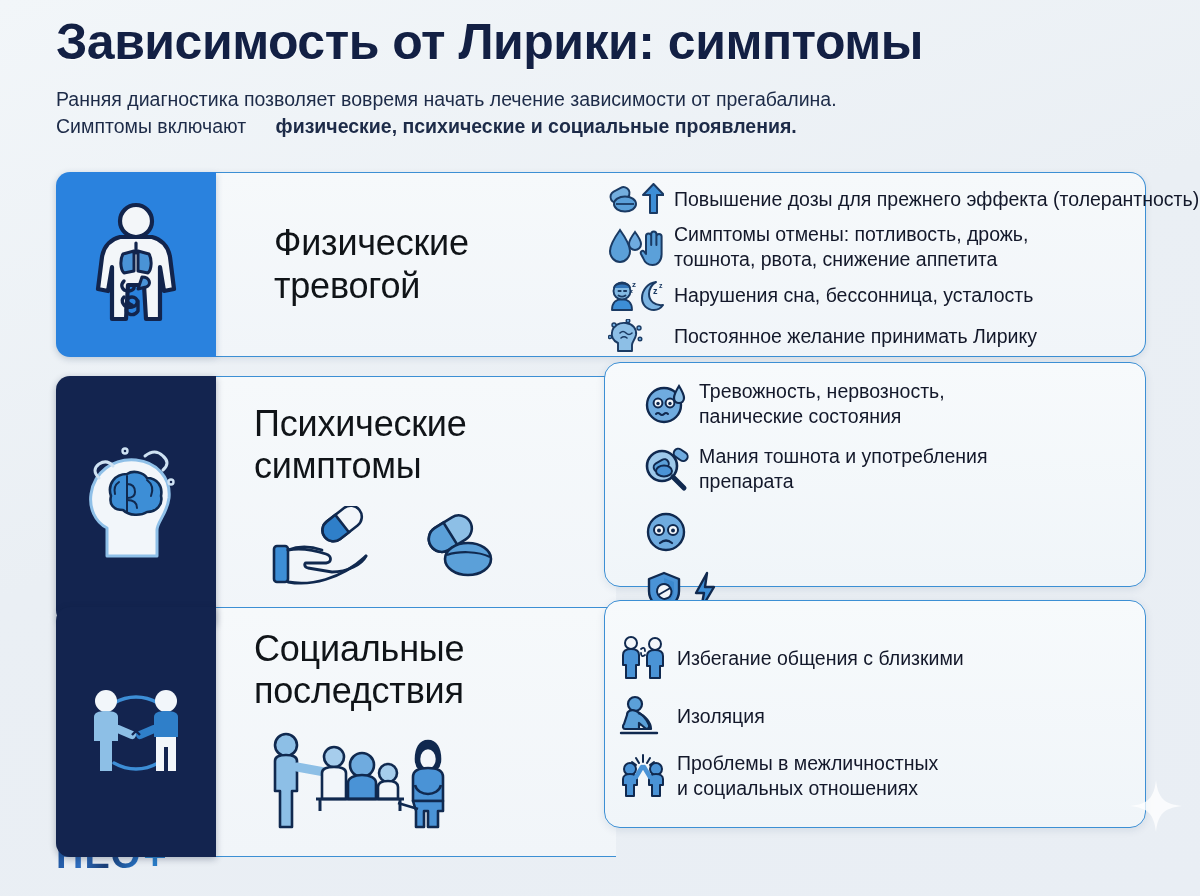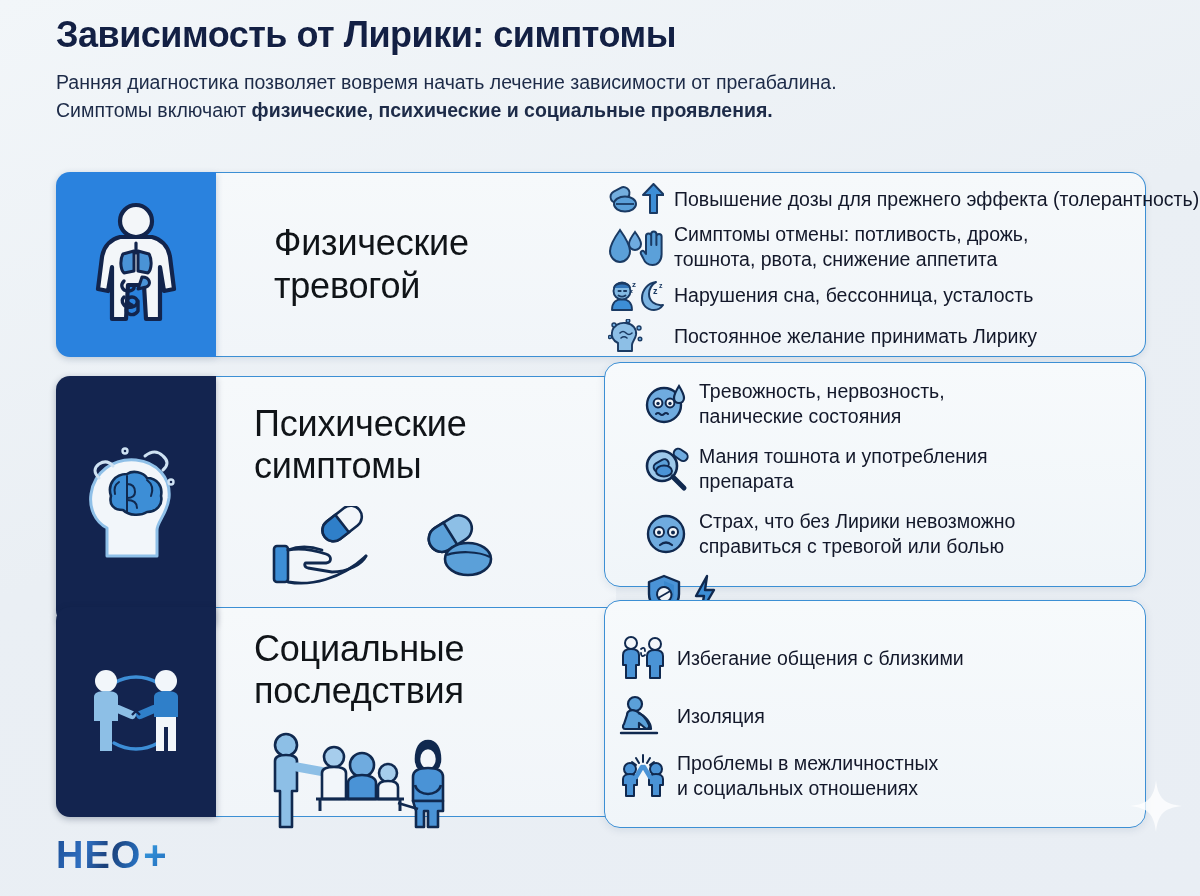--- a/index.html
+++ b/index.html
@@ -16,36 +16,36 @@
     color: #12203f;
     position: relative;
   }
 
   .page { position: relative; width: 1200px; height: 896px; }
 
   
   .header { padding: 14px 56px 0 56px; }
 
   .title {
-    font-size: 36px;
+    font-size: 50px;
     font-weight: 700;
     letter-spacing: -0.5px;
     color: #132044;
     line-height: 1.15;
     text-shadow: 0 1px 0 rgba(255,255,255,.8);
   }
 
   .subtitle {
     margin-top: 14px;
     font-size: 19.5px;
     line-height: 1.42;
     color: #1d2b48;
     max-width: 1100px;
   }
-  .subtitle b { font-weight: 700; }
+  .subtitle b { font-weight: 700; margin-left: 24px; }
 
   
   .card {
     position: absolute;
     display: flex;
   }
 
   .card-icon {
     flex: 0 0 auto;
     display: flex;
@@ -102,21 +102,21 @@
     left: 604px; top: 362px; width: 542px; height: 225px;
     border: 1.6px solid #3c8fd4;
     border-radius: 16px;
     background: linear-gradient(180deg,#f7fafc 0%,#f0f5f9 100%);
     box-shadow: 0 2px 8px rgba(20,50,90,.10);
     padding-left: 20px;
   }
 
   
   #card-social {
-    left: 56px; top: 607px; width: 560px; height: 210px;
+    left: 56px; top: 607px; width: 560px; height: 250px;
   }
   #card-social .card-icon {
     width: 160px;
     background: #13244f;
     border-radius: 14px 0 0 14px;
     box-shadow: 0 2px 7px rgba(10,25,55,.3);
   }
   #card-social .card-body {
     border-top: 1.6px solid #3c8fd4;
     border-bottom: 1.6px solid #3c8fd4;
@@ -404,24 +404,20 @@
         <svg class="ico" width="46" height="46" viewBox="0 0 46 46">
           <circle cx="23" cy="23" r="18" fill="#6fabdf" stroke="#10294f" stroke-width="2.4"></circle>
           <g fill="#f2f6fa" stroke="#10294f" stroke-width="2">
             <circle cx="16" cy="21" r="5"></circle>
             <circle cx="30" cy="21" r="5"></circle>
           </g>
           <circle cx="16" cy="21.5" r="2" fill="#10294f"></circle>
           <circle cx="30" cy="21.5" r="2" fill="#10294f"></circle>
           <path d="M17 34 q6-5 12 0" fill="none" stroke="#10294f" stroke-width="2.2" stroke-linecap="round"></path>
         </svg>
-        <span class="sym-text">
-          <span>Страх, что без Лирики невозможно</span><br>
-          <span>справиться с тревогой или болью</span>
-        </span>
       </div>
 
       <div style="display:flex; align-items:center; gap:12px; padding-left:4px;">
         <svg width="34" height="40" viewBox="0 0 34 40">
           <path d="M17 2 L32 8 L32 20 C32 30 24 36 17 38 C10 36 2 30 2 20 L2 8 Z" fill="#4a93d6" stroke="#10294f" stroke-width="2.4" stroke-linejoin="round"></path>
           <path d="M17 7 L27 11 L27 20 C27 27 22 31 17 33 Z" fill="#2f7fc9" opacity=".55"></path>
           <g transform="rotate(-30 17 20)">
             <rect x="10" y="13" width="14" height="15" rx="7" fill="#f2f6fa" stroke="#10294f" stroke-width="2"></rect>
             <path d="M10 20.5 h14" stroke="#10294f" stroke-width="1.8"></path>
           </g>

